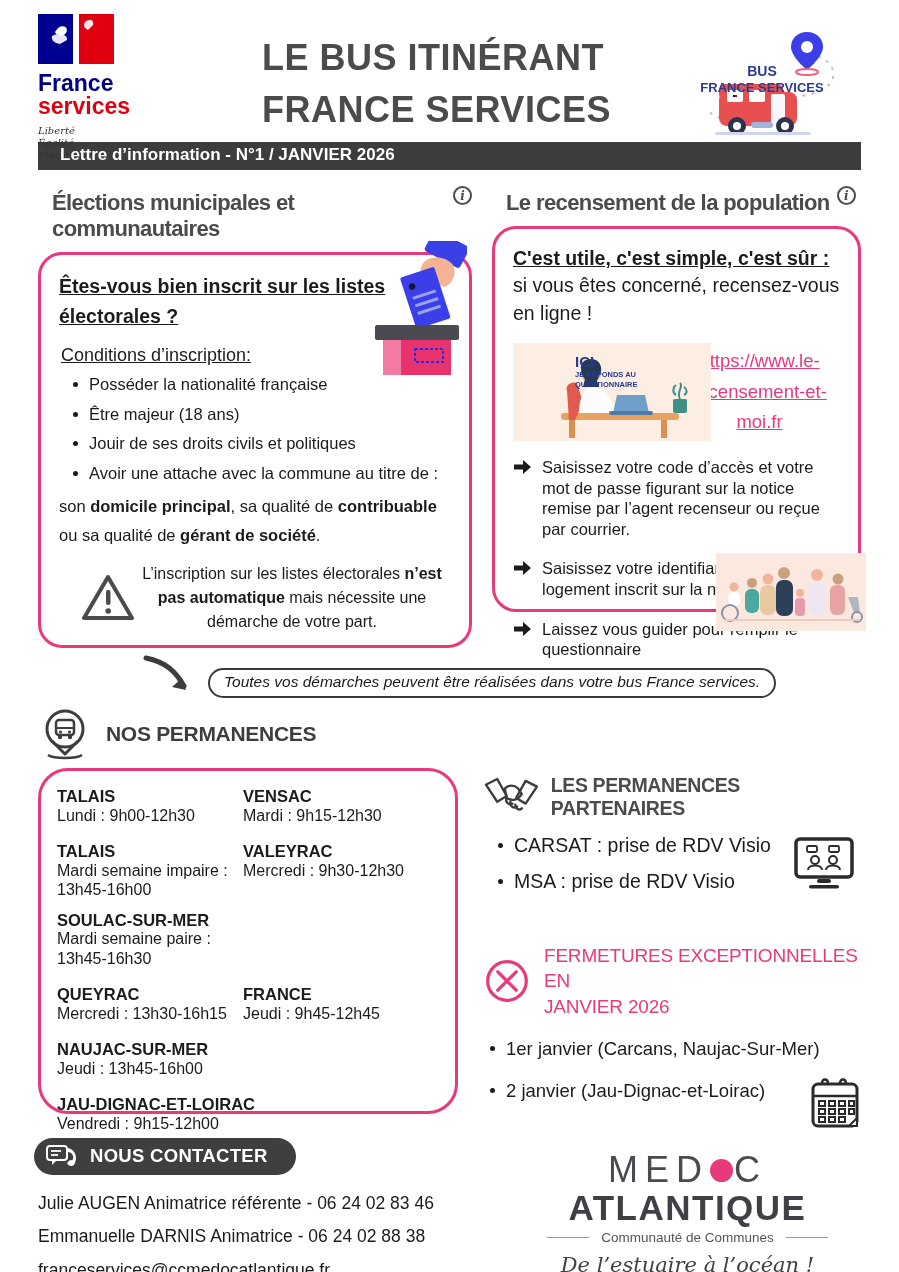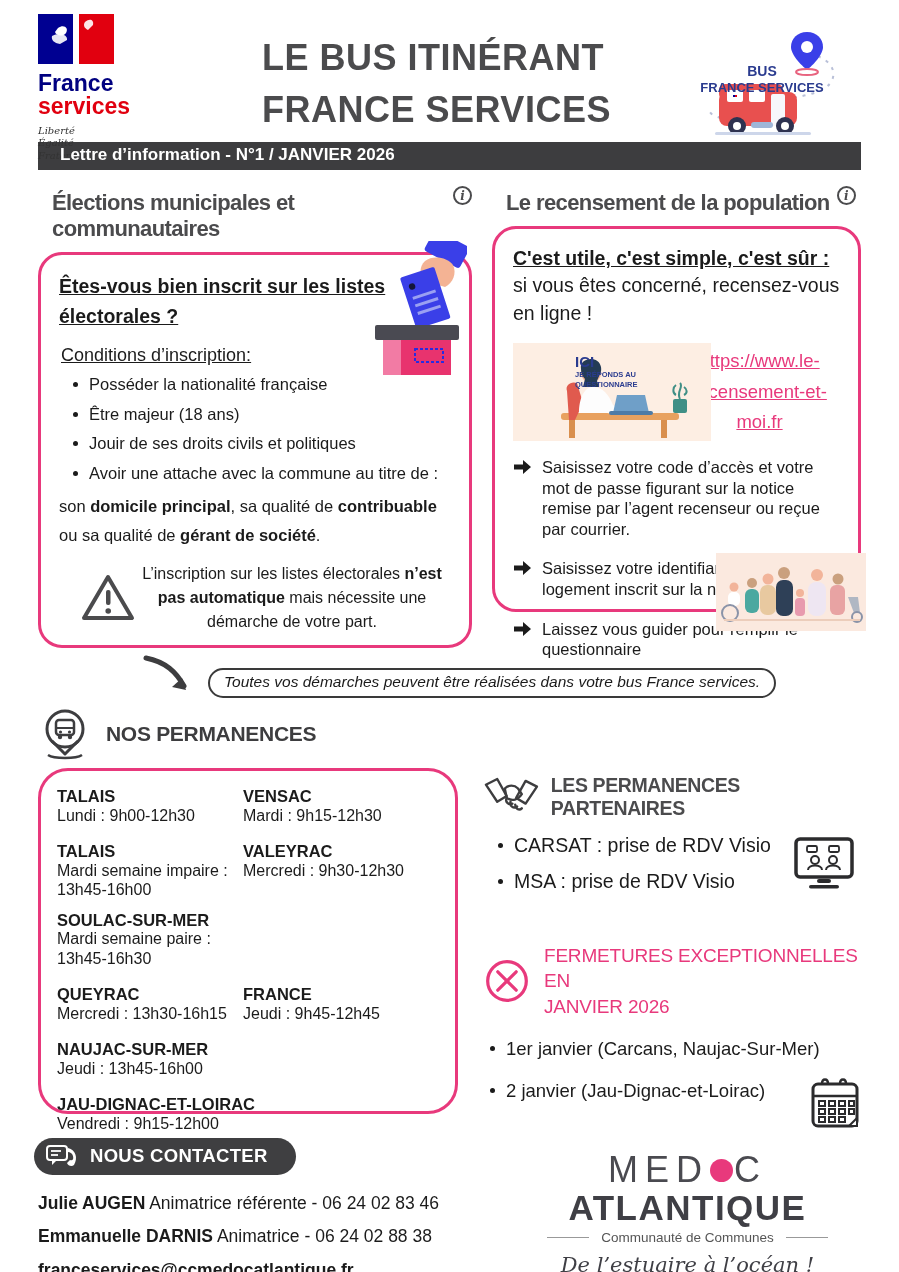--- a/index.html
+++ b/index.html
@@ -108,21 +108,21 @@
   .cal-wrap { position:absolute; right:0; top:-6px; }
 
   
   .footer { display:flex; padding:16px 38px 0 34px; }
   .contact-col { width:480px; }
   .contact-btn {
     display:inline-flex; align-items:center; gap:10px; background:#3f3f41; color:#fff;
     border-radius:20px; padding:6px 28px 7px 12px; font-weight:bold; font-size:18.5px; letter-spacing:.3px;
   }
   .contact-lines { margin-top:12px; font-size:17.5px; line-height:1.9; padding-left:4px; }
-  .contact-lines .b { font-weight:bold; }
+  .contact-lines .b { font-weight:normal; }
   .medoc { flex:1; text-align:center; padding-top:14px; color:#3f3f45; }
   .medoc-w1 { font-size:36px; letter-spacing:7px; color:#4a4a50; line-height:1; }
   .medoc-dot { display:inline-block; width:23px; height:23px; border-radius:50%; background:#e8397c; margin:0 1px; }
   .medoc-w2 { font-size:35px; font-weight:bold; letter-spacing:1.5px; color:#3f3f45; line-height:1.15; }
   .medoc-sub { display:flex; align-items:center; justify-content:center; gap:12px; font-size:13.5px; color:#555; margin-top:2px; }
   .medoc-sub .rule { width:42px; height:0; border-top:1.5px solid #999; }
   .medoc-tag { font-family:"DejaVu Serif", serif; font-style:italic; font-size:21px; margin-top:8px; color:#3f3f45; }
 </style>
 </head>
 <body>

